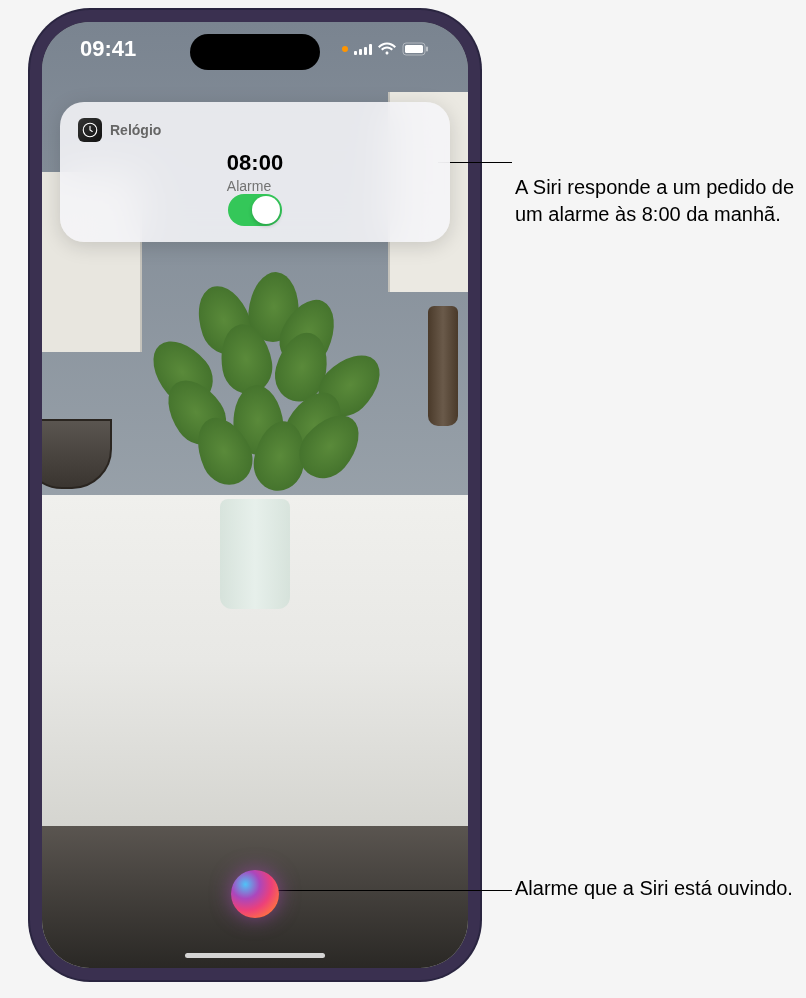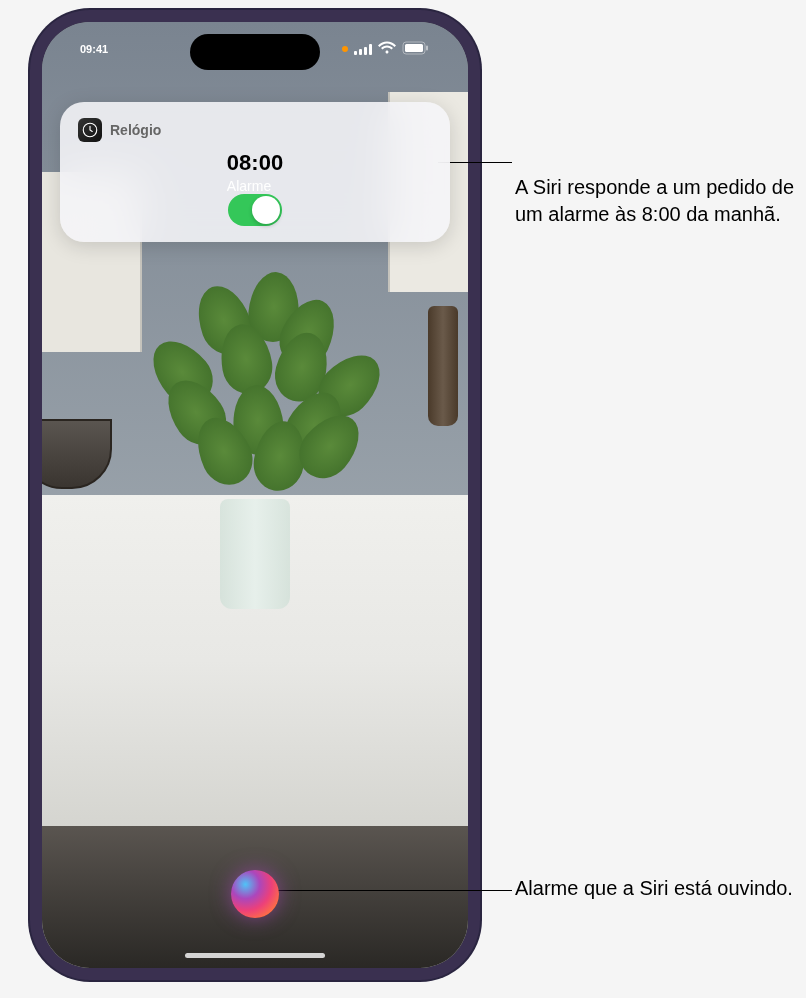--- a/index.html
+++ b/index.html
@@ -42,21 +42,21 @@
       top: 0;
       left: 0;
       right: 0;
       height: 54px;
       display: flex;
       justify-content: space-between;
       align-items: center;
       padding: 1px 38px;
       z-index: 20;
       color: #fff;
-      font-size: 11px;
+      font-size: 22px;
       font-weight: 600;
     }
     
     .status-left {
       display: flex;
       align-items: center;
       gap: 6px;
     }
     
     .status-right {
@@ -262,21 +262,21 @@
     }
     
     .notification-time {
       font-size: 22px;
       font-weight: 700;
       color: #000;
     }
     
     .notification-label {
       font-size: 14px;
-      color: #ffffff;
+      color: #737373;
       margin-top: 2px;
     }
     
     .toggle-switch {
       width: 54px;
       height: 32px;
       background: #34c759;
       border-radius: 16px;
       position: relative;
       cursor: pointer;

